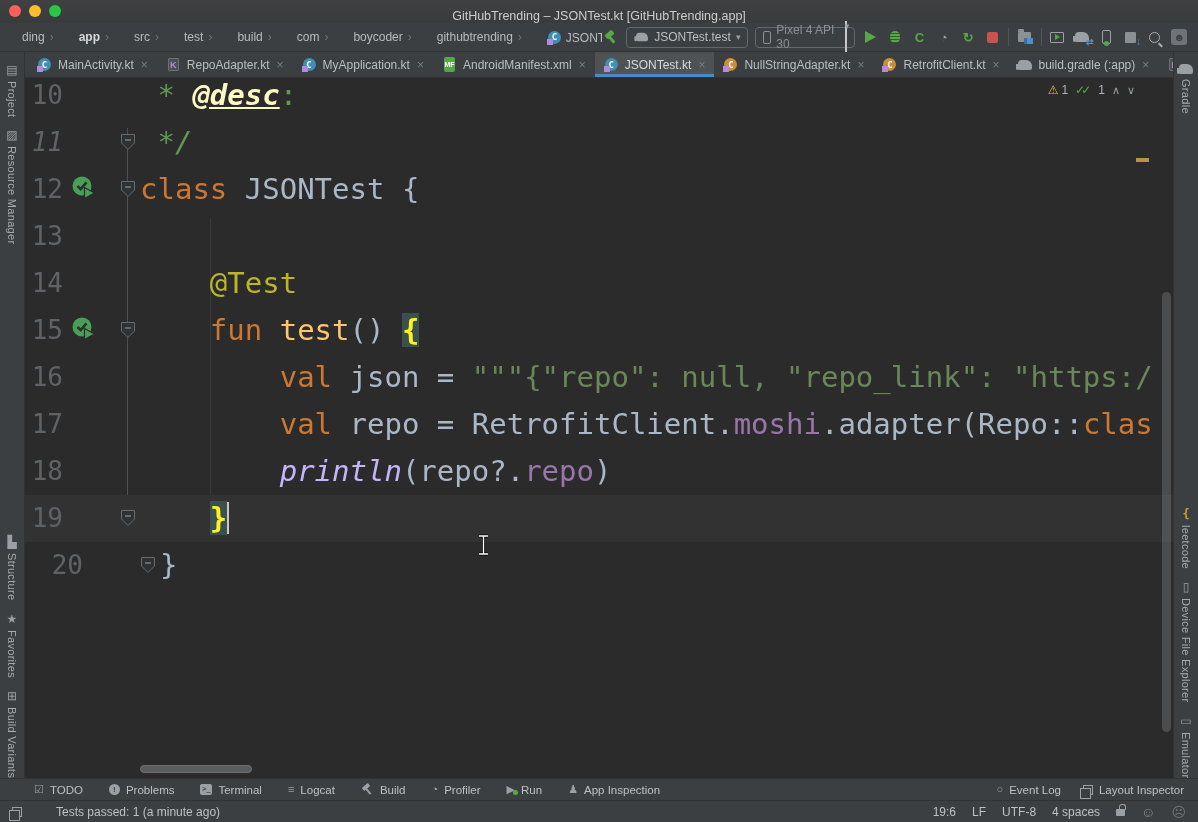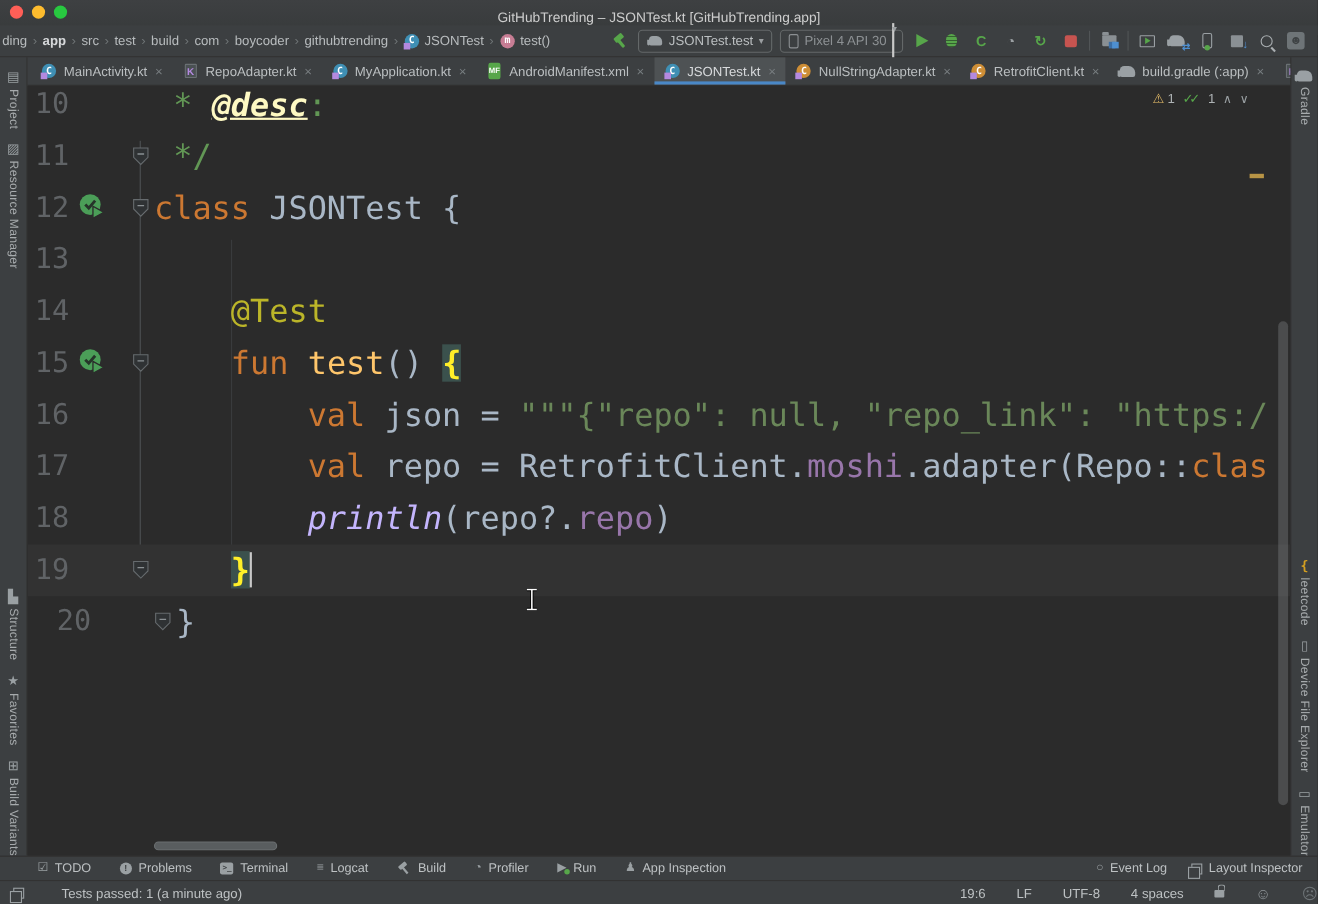--- a/index.html
+++ b/index.html
@@ -13,21 +13,21 @@
     display:flex; align-items:center; justify-content:center; }
   .traffic { position:absolute; left:9px; top:5px; display:flex; gap:8px; }
   .tl { width:12px; height:12px; border-radius:50%; }
   .tl.red{background:#ff5f57}.tl.yellow{background:#febc2e}.tl.green{background:#28c840}
   .win-title { font-size:12.5px; color:#cdcdcd; }
 
   
   .navbar { position:absolute; left:0; top:23px; width:100%; height:29px; background:#3c3f41;
     border-bottom:1px solid #323232; display:flex; align-items:center; }
   .crumbs { display:flex; align-items:center; height:100%; white-space:nowrap; overflow:hidden; flex:0 1 auto; }
-  .crumb { font-size:12px; color:#b8bcbe; padding:0 2px; display:flex; align-items:flex-start; gap:4px; }
+  .crumb { font-size:12px; color:#b8bcbe; padding:0 2px; display:flex; align-items:flex-end; gap:4px;margin-left:20px; }
   .crumb.bold { font-weight:bold; color:#d6d8da; }
   .crumb-sep { color:#6f7476; font-size:12px; padding:0 3px; }
   .nav-right { margin-left:auto; display:flex; align-items:center; gap:7px; padding-right:10px; }
   .combo { height:21px; border:1px solid #646869; border-radius:4px; display:flex; align-items:center;
     gap:5px; padding:0 7px; font-size:12px; color:#bbbfc1; }
   .combo.dim { color:#8c9093; }
   .combo .caret { font-size:9px; color:#9b9fa1; }
   .tbi { width:20px; height:20px; display:flex; align-items:center; justify-content:center;
     font-size:13px; color:#9ba0a3; position:relative; }
   .tbsep { width:1px; height:18px; background:#515557; }
@@ -159,21 +159,21 @@
   .bic.runb::after { content:""; position:absolute; right:-3px; bottom:0; width:5px; height:5px;
     border-radius:50%; background:#57a64a; }
   .ic-squares { width:10px; height:10px; border:1.3px solid #9aa0a3; position:relative; }
   .ic-squares::after { content:""; position:absolute; left:-4px; top:2px; width:9px; height:9px;
     border:1.3px solid #9aa0a3; background:#3c3f41; }
 
   
   .statusbar { position:absolute; left:0; top:800px; width:100%; height:22px; background:#3c3f41;
     border-top:1px solid #323232; display:flex; align-items:center; font-size:12px; color:#bdc1c3; }
   .statusbar .msg { margin-left:34px; }
-  .statusbar .sright { margin-left:auto; display:flex; gap:28px; }
+  .statusbar .sright { margin-left:auto; display:flex; gap:16px; padding-right:12px; }
   .ic-lock { width:9px; height:7px; background:#9aa0a3; border-radius:1px; position:relative; margin-top:4px; }
   .ic-lock::before { content:""; position:absolute; left:3px; top:-5px; width:5px; height:5px;
     border:1.5px solid #9aa0a3; border-bottom:none; border-radius:3px 3px 0 0; }
   .face { font-size:14px; color:#8f9598; line-height:14px; }
   .sb-squares { margin-left:12px; }
 </style>
 </head>
 <body>
 
 <div id="app">
@@ -386,21 +386,21 @@
         </div>
 
       <div class="editor" id="editor">
         <div class="fold-line"></div>
         <div class="indent-guide"></div>
         <div id="codeRows">
             <div class="crow" style="top: -6px;">
               <span class="lnum">10</span>
               <span class="ctext"><span class="tok-cmt"> * </span><span class="tok-cmtTag">@desc</span><span class="tok-cmt">:</span></span>
             </div>
-            <div class="crow" style="top: 41px;">
+            <div class="crow" style="top: 41px; font-style: italic;">
               <span class="lnum">11</span>
               <span class="gfold"><svg width="16" height="18" viewBox="0 0 16 18">
                   <path d="M1.5 1.5h13v8.5l-6.5 6.5-6.5-6.5z" fill="#2f3234" stroke="#666b6e"></path>
                   <path d="M5 7h6" stroke="#8a9093" stroke-width="1.2"></path>
                 </svg></span>
               <span class="ctext"><span class="tok-cmt"> */</span></span>
             </div>
             <div class="crow" style="top: 88px; text-decoration: underline;">
               <span class="lnum">12</span>
               <span class="grun"><svg width="28" height="26" viewBox="0 0 28 26">

